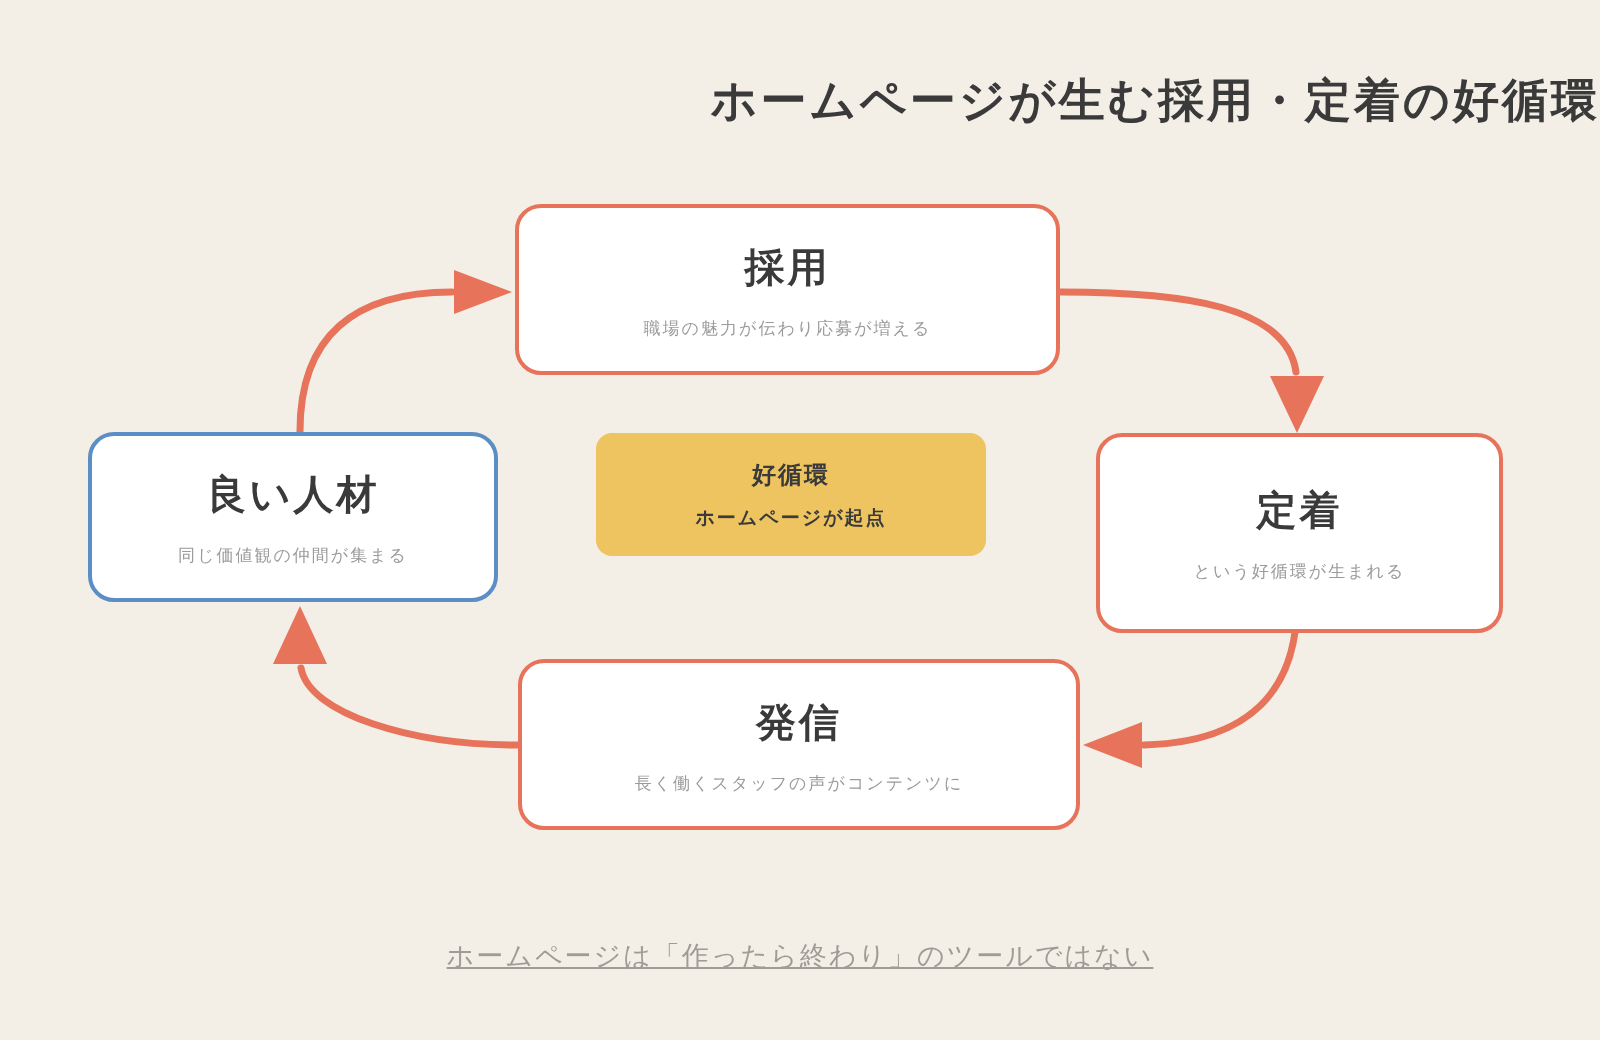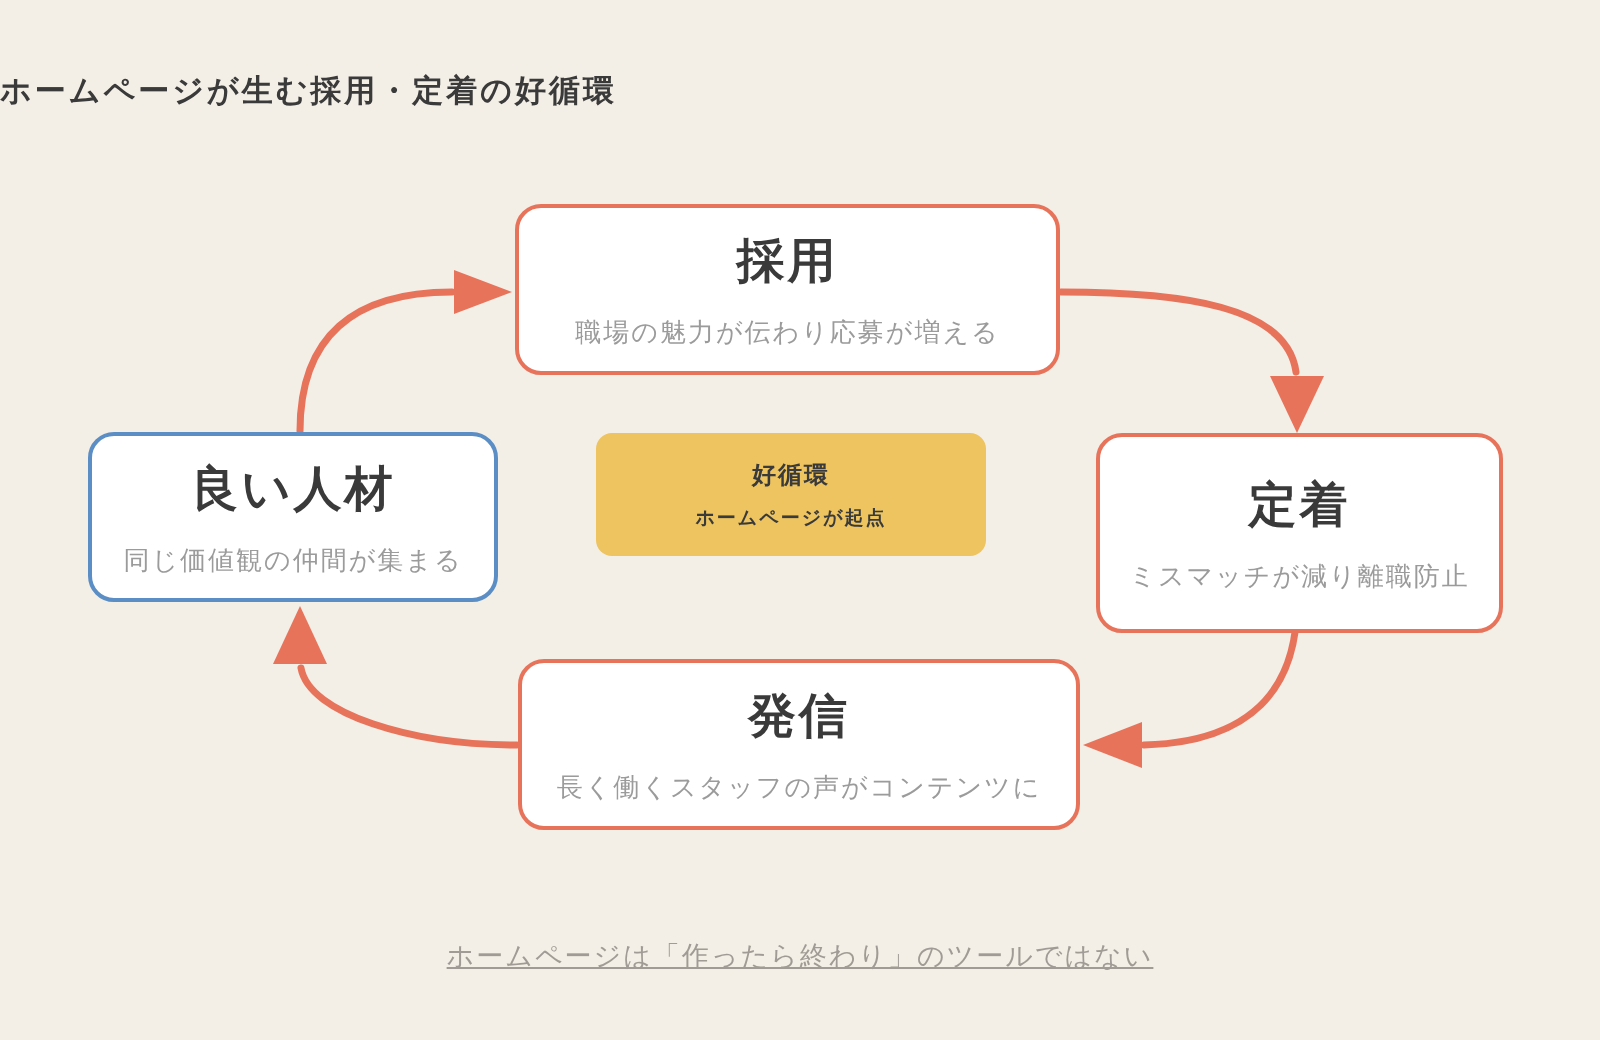--- a/index.html
+++ b/index.html
@@ -22,22 +22,22 @@
     width: 1600px;
     height: 1040px;
     background: var(--bg);
     overflow: hidden;
   }
   .diagram-title {
     position: absolute;
     top: 70px;
     left: 0;
     width: 100%;
-    text-align: left;
-    font-size: 31px;
+    text-align: right;
+    font-size: 46px;
     font-weight: 700;
     color: var(--ink);
     letter-spacing: 3px;
   }
   .arrow-layer {
     position: absolute;
     inset: 0;
     width: 1600px;
     height: 1040px;
   }
@@ -51,28 +51,28 @@
     align-items: center;
     justify-content: center;
     text-align: center;
   }
   .node.blue { border-color: var(--blue); }
   .node-top    { left: 515px; top: 204px; width: 545px; height: 171px; }
   .node-right  { left: 1096px; top: 433px; width: 407px; height: 200px; }
   .node-left   { left: 88px;  top: 432px; width: 410px; height: 170px; }
   .node-bottom { left: 518px; top: 659px; width: 562px; height: 171px; }
   .node-title {
-    font-size: 48px;
+    font-size: 40px;
     font-weight: 700;
     color: var(--ink);
     letter-spacing: 3px;
   }
   .node-subtitle {
     margin-top: 22px;
-    font-size: 26px;
+    font-size: 17px;
     color: var(--muted);
     letter-spacing: 2px;
   }
   .center-badge {
     position: absolute;
     left: 596px;
     top: 433px;
     width: 390px;
     height: 123px;
     background: var(--yellow);
@@ -149,21 +149,21 @@
     <polygon class="arrow-head" points="300,606 273,664 327,664"></polygon>
   </svg>
 
   <div class="node node-top">
     <div class="node-title">採用</div>
     <div class="node-subtitle">職場の魅力が伝わり応募が増える</div>
   </div>
 
   <div class="node node-right">
     <div class="node-title">定着</div>
-    <div class="node-subtitle">ミスマッチが減り離職防止</div>
+    <div class="node-subtitle">という好循環が生まれる</div>
   </div>
 
   <div class="node node-left blue">
     <div class="node-title">良い人材</div>
     <div class="node-subtitle">同じ価値観の仲間が集まる</div>
   </div>
 
   <div class="node node-bottom">
     <div class="node-title">発信</div>
     <div class="node-subtitle">長く働くスタッフの声がコンテンツに</div>

